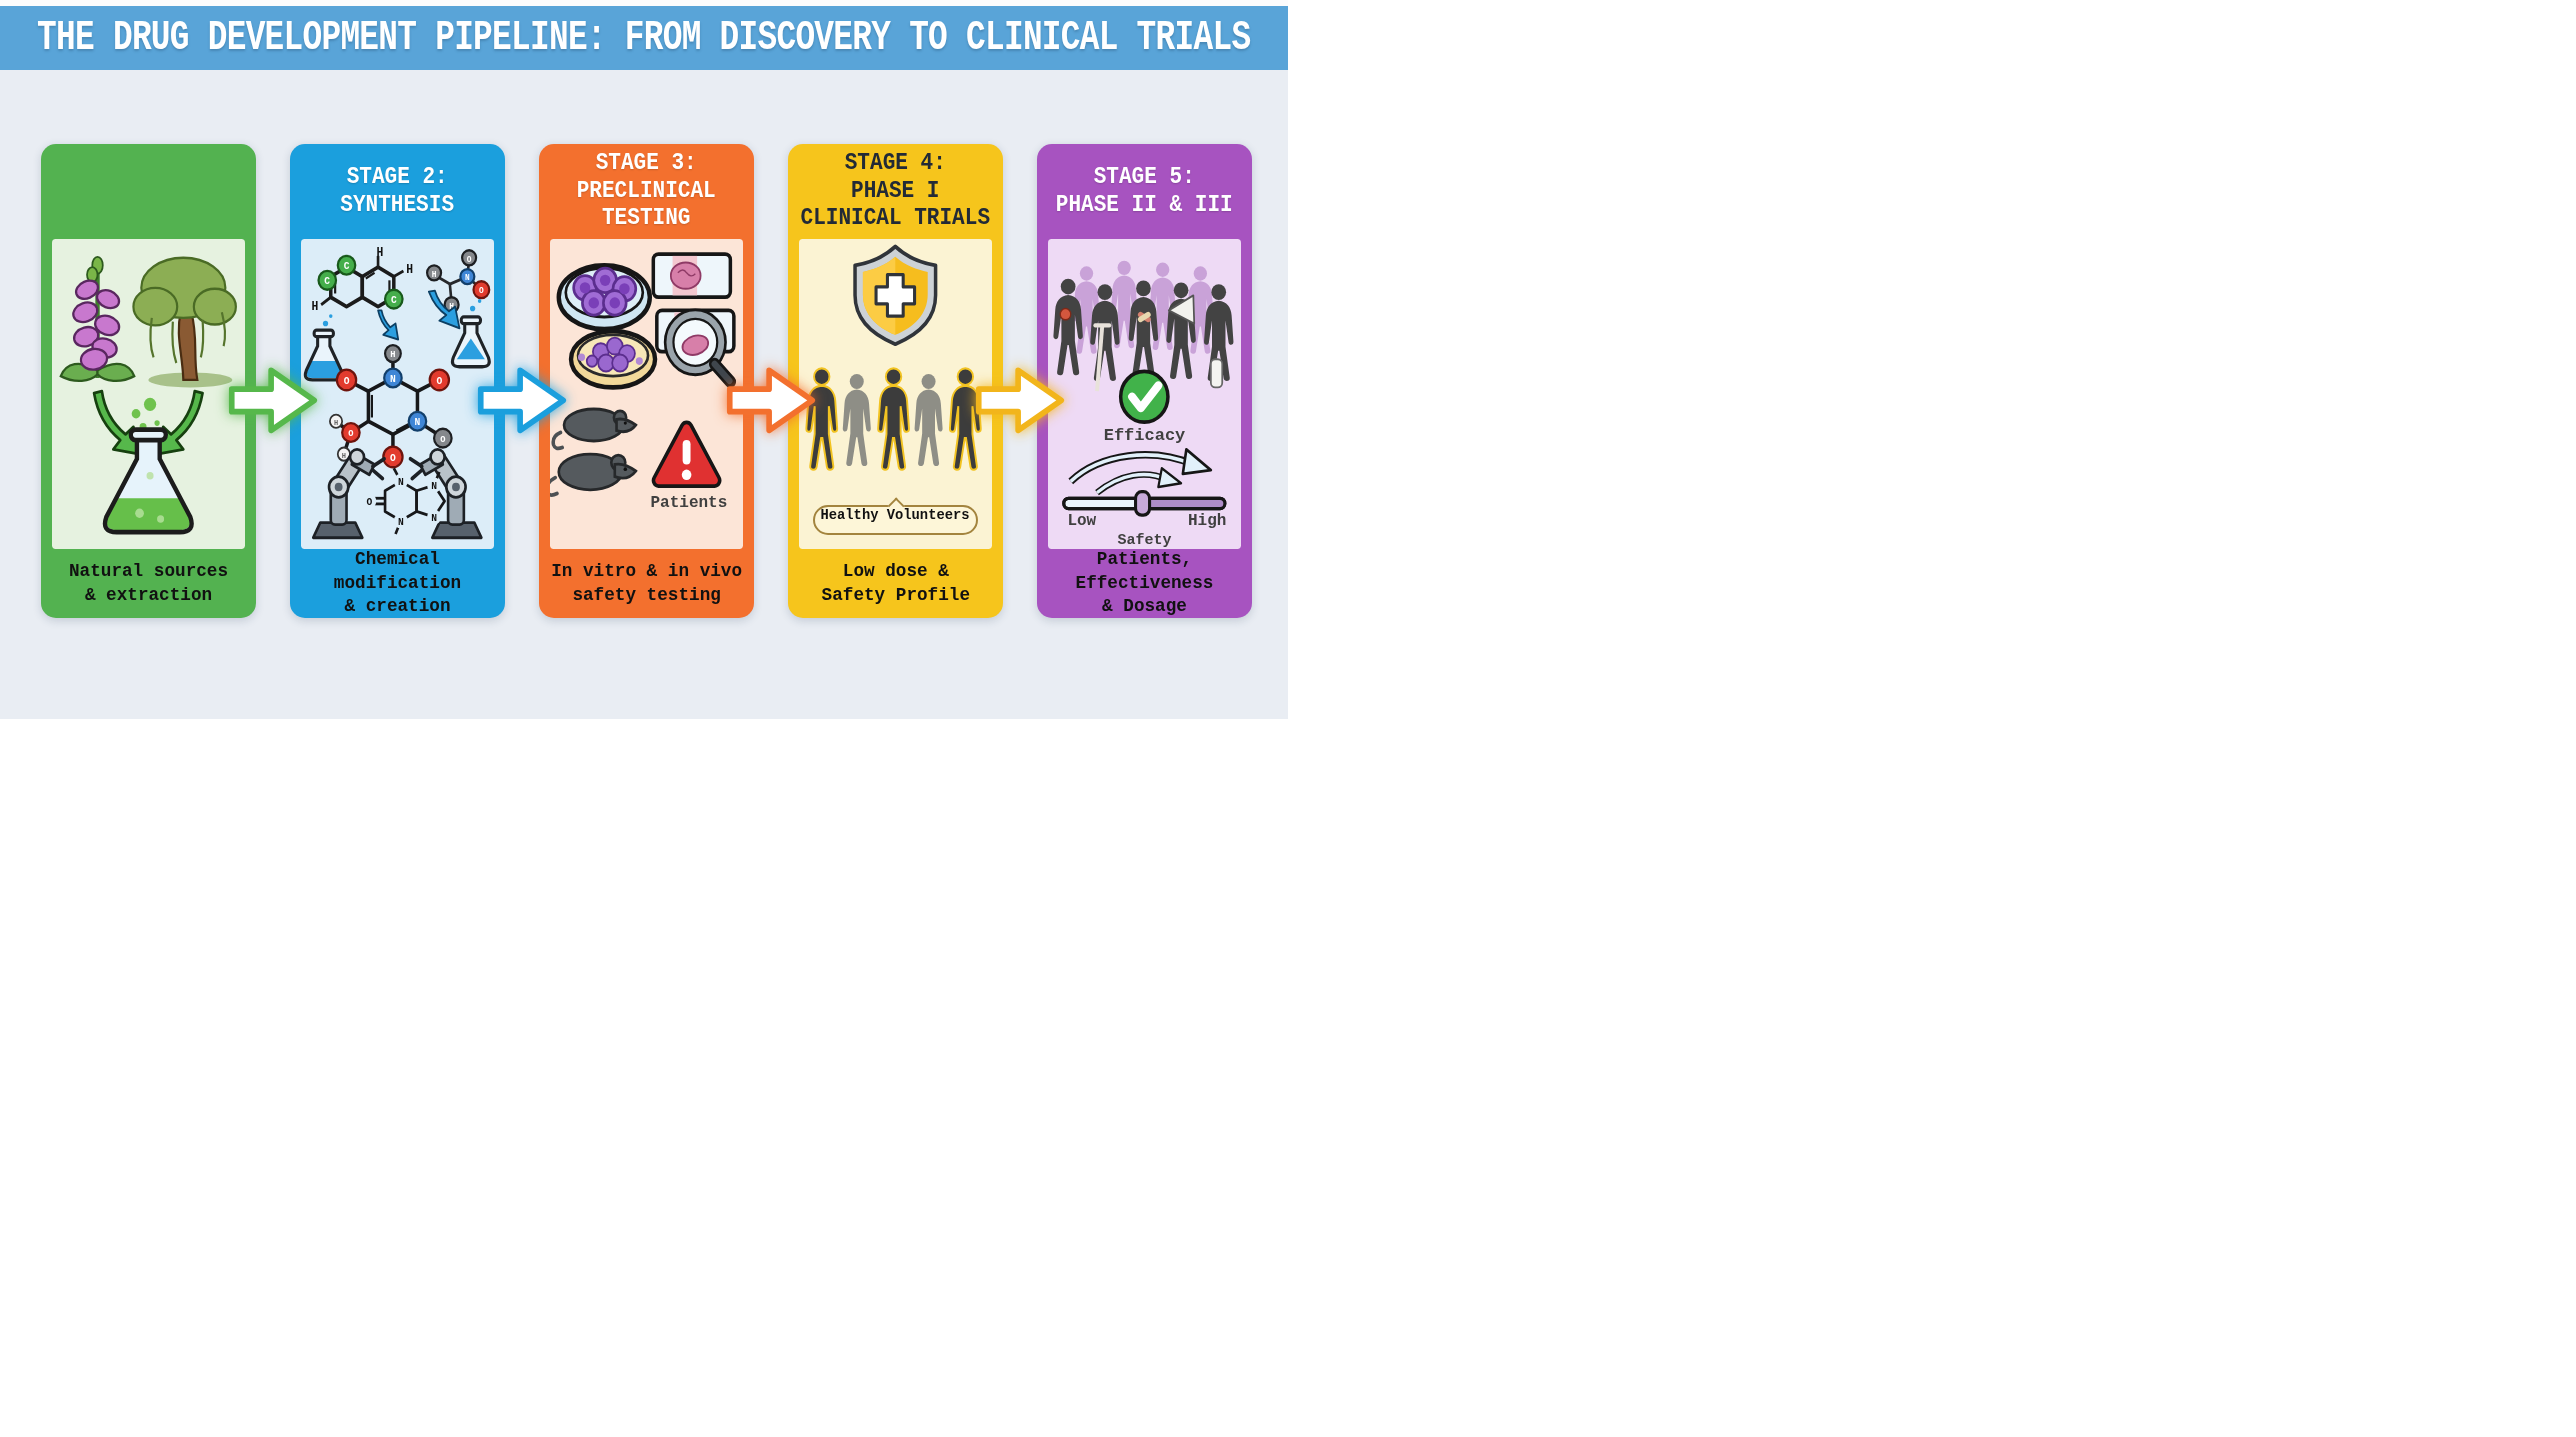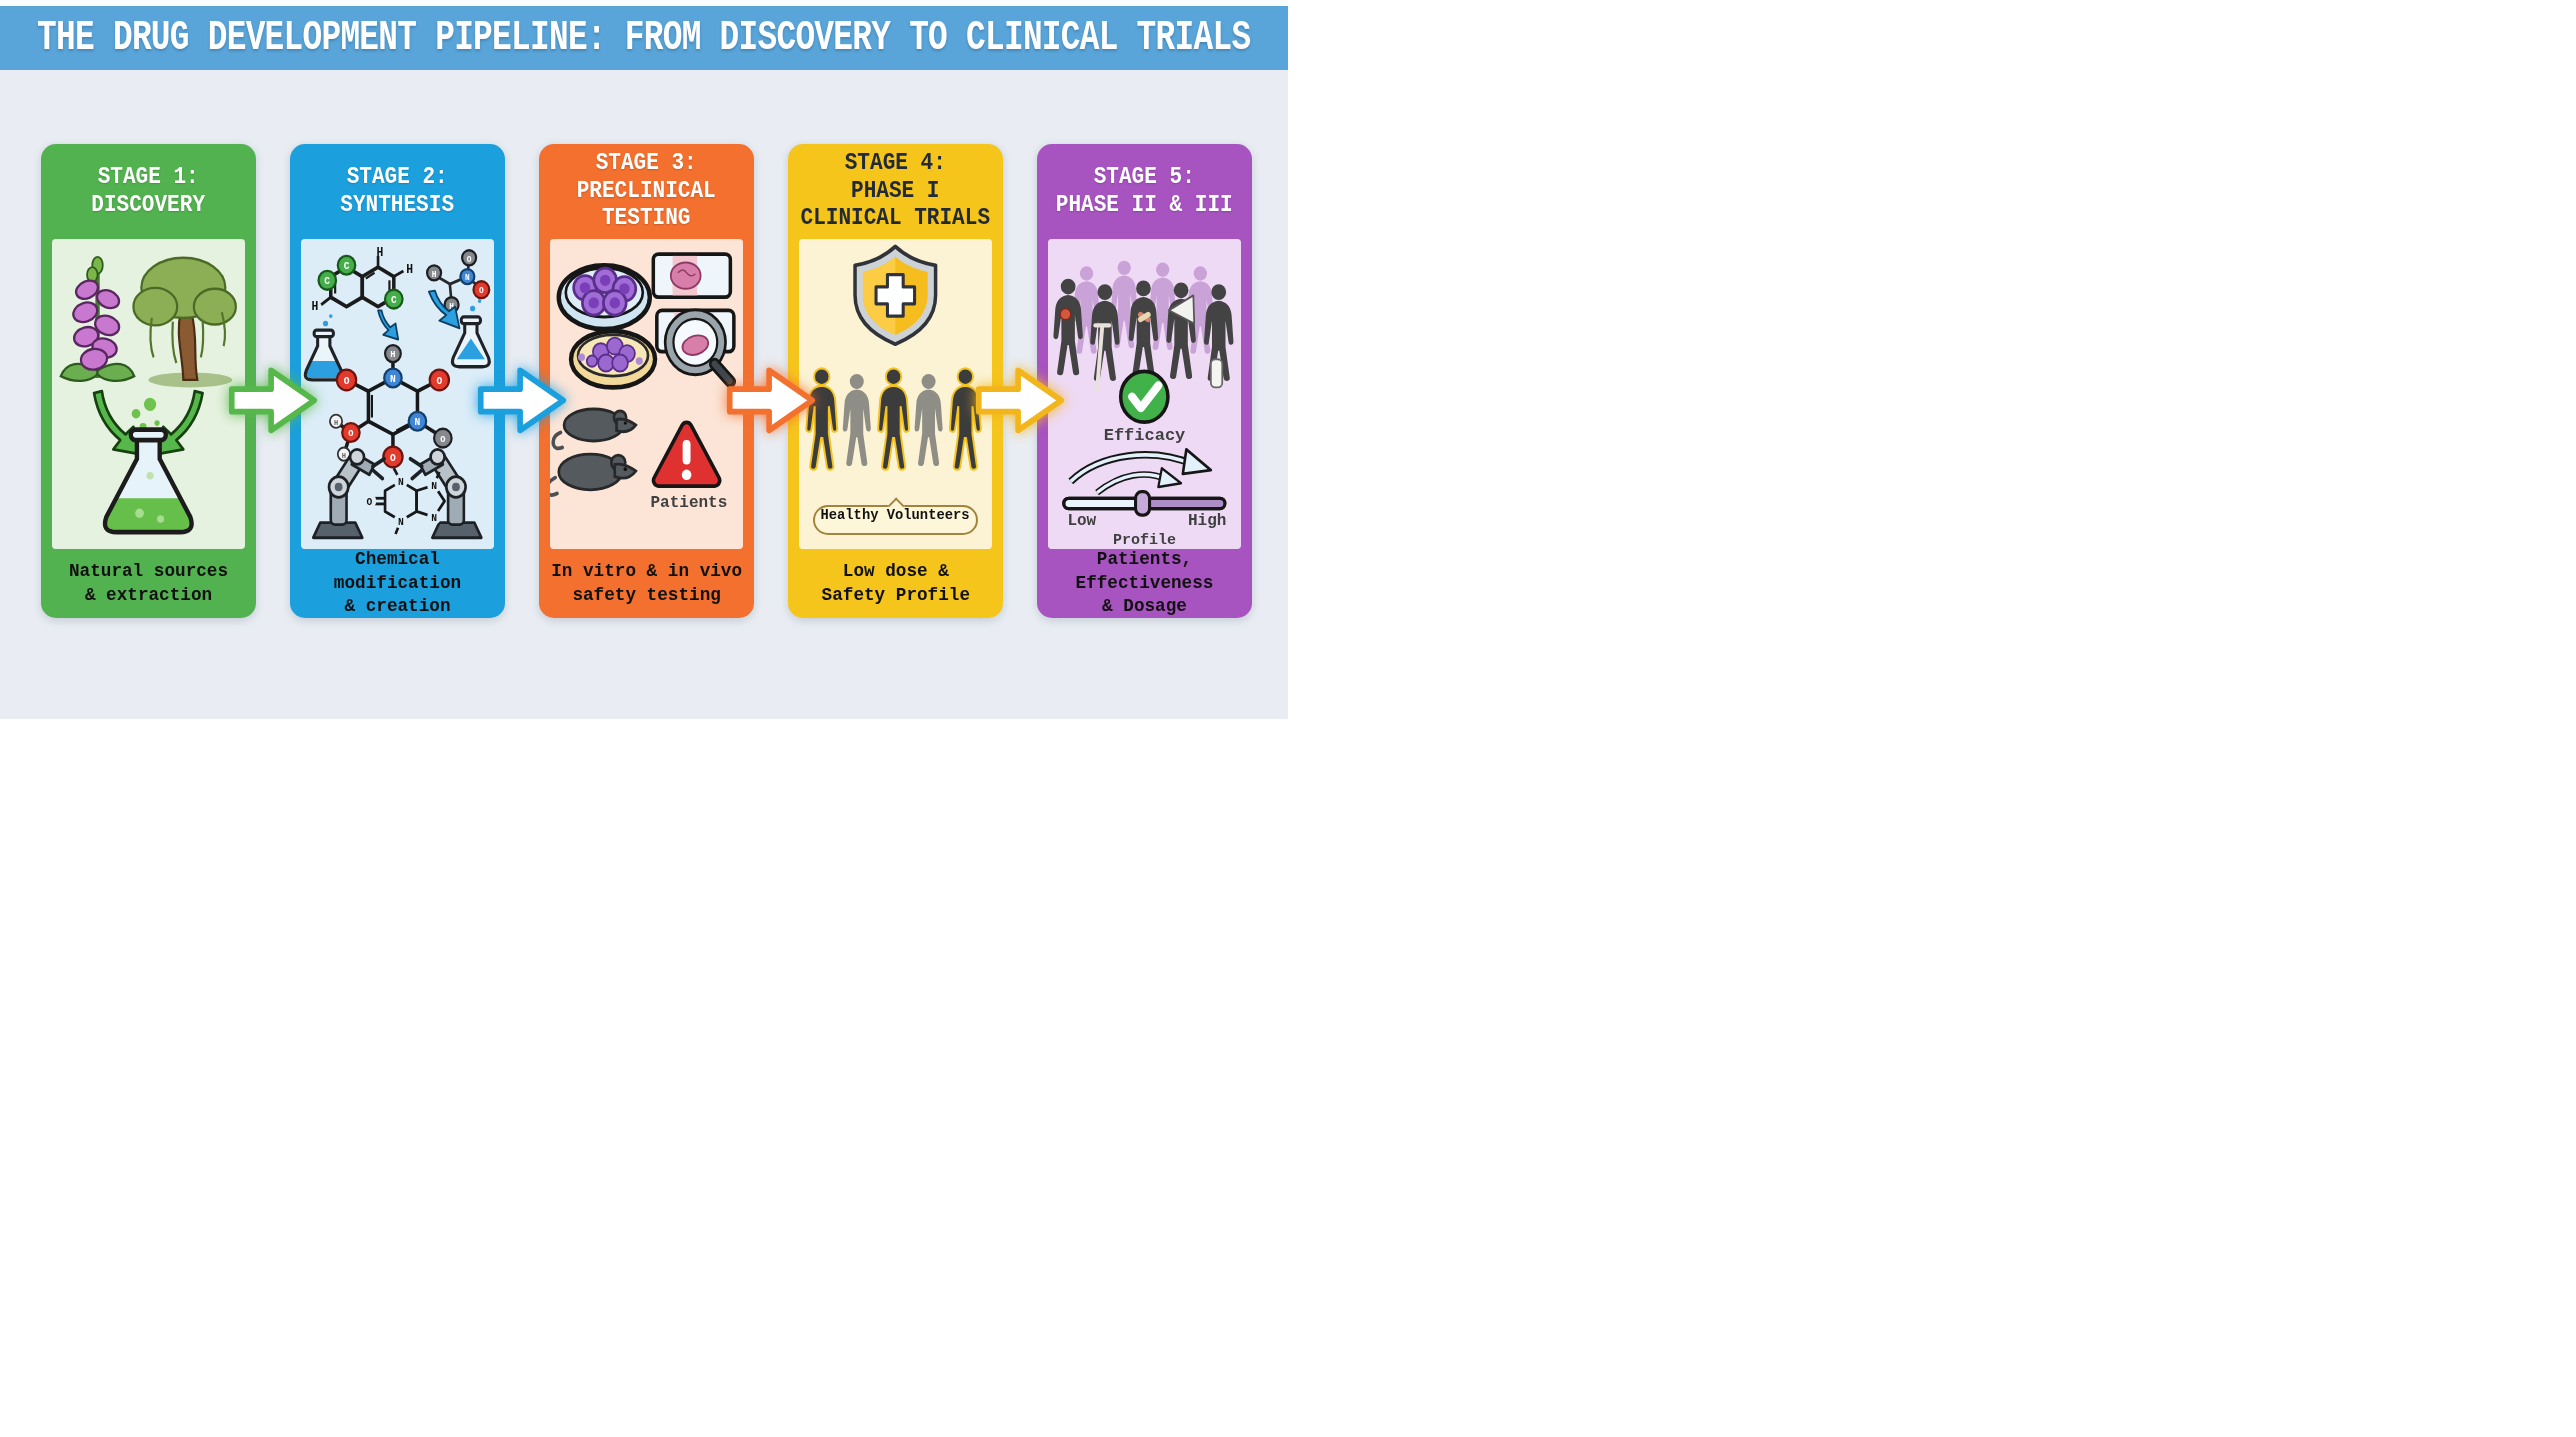--- a/index.html
+++ b/index.html
@@ -54,24 +54,20 @@
 </svg>
 
 <div id="page">
   <div id="top-strip"></div>
 
   <header id="banner">
     <h1>THE DRUG DEVELOPMENT PIPELINE: FROM DISCOVERY TO CLINICAL TRIALS</h1>
   </header>
 
   <section class="card" style="left:41px;background:#53b250">
-    <div class="card-title">
-        <span style="color:#ffffff">STAGE 1:
-DISCOVERY</span>
-      </div>
     <div class="card-panel" style="background:#e6f2e0">
       <svg class="illus" viewBox="0 0 220 330" preserveAspectRatio="none">
         <g>
           <path d="M52,148 L52,34" stroke="#3f7d2c" stroke-width="5" fill="none"></path>
           <path d="M52,140 C32,128 16,132 10,146 C26,154 44,152 52,144 Z" fill="#6aae4f" stroke="#2d5a1e" stroke-width="2.5"></path>
           <path d="M52,140 C72,128 88,132 94,146 C78,154 60,152 52,144 Z" fill="#6aae4f" stroke="#2d5a1e" stroke-width="2.5"></path>
           <ellipse cx="52" cy="28" rx="6" ry="9" fill="#7ab648" stroke="#2d5a1e" stroke-width="2"></ellipse>
           <ellipse cx="46" cy="38" rx="6" ry="8" fill="#7ab648" stroke="#2d5a1e" stroke-width="2"></ellipse>
           <ellipse cx="40" cy="54" rx="13" ry="9" fill="#c878ce" stroke="#59275f" stroke-width="2.5" transform="rotate(-22 40 54)"></ellipse>
           <ellipse cx="64" cy="64" rx="13" ry="9" fill="#c878ce" stroke="#59275f" stroke-width="2.5" transform="rotate(20 64 64)"></ellipse>
@@ -426,21 +422,21 @@
         <g>
           <rect x="18" y="276" width="184" height="11" rx="5.5" fill="#eaf4fb" stroke="#161616" stroke-width="3.5"></rect>
           <path d="M108,276 h88 a5.5,5.5 0 0 1 5.5,5.5 a5.5,5.5 0 0 1 -5.5,5.5 h-88 z" fill="#ae8cc7"></path>
           <rect x="18" y="276" width="184" height="11" rx="5.5" fill="none" stroke="#161616" stroke-width="3.5"></rect>
           <rect x="100" y="269" width="16" height="25" rx="7" fill="#c7aad9" stroke="#161616" stroke-width="3.5"></rect>
         </g>
       </svg>
       <span class="panel-label" id="efficacy-label">Efficacy</span>
       <span class="panel-label" id="low-label">Low</span>
       <span class="panel-label" id="high-label">High</span>
-      <span class="panel-label" id="dosage-label">Profile</span>
+      <span class="panel-label" id="dosage-label">Safety</span>
     </div>
     <div class="card-caption">
         <span>Patients, Effectiveness
 &amp; Dosage</span>
       </div>
   </section>
 
   <div class="flow-arrow fa1">
     <svg viewBox="0 0 96 84">
         <path d="M4,30 L46,30 L46,10 L92,42 L46,74 L46,54 L4,54 Z" fill="#ffffff" stroke="#56b84b" stroke-width="6" stroke-linejoin="round"></path>

